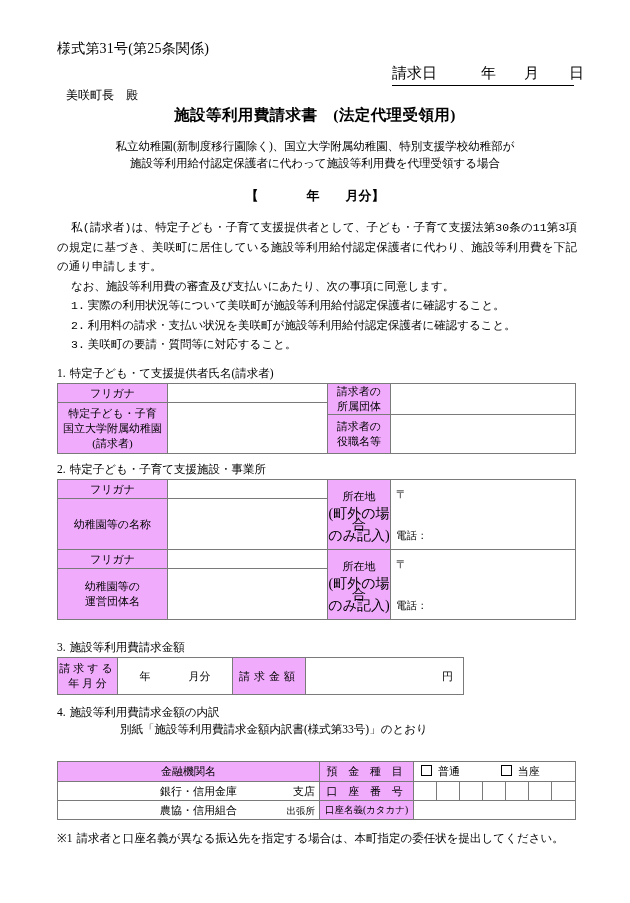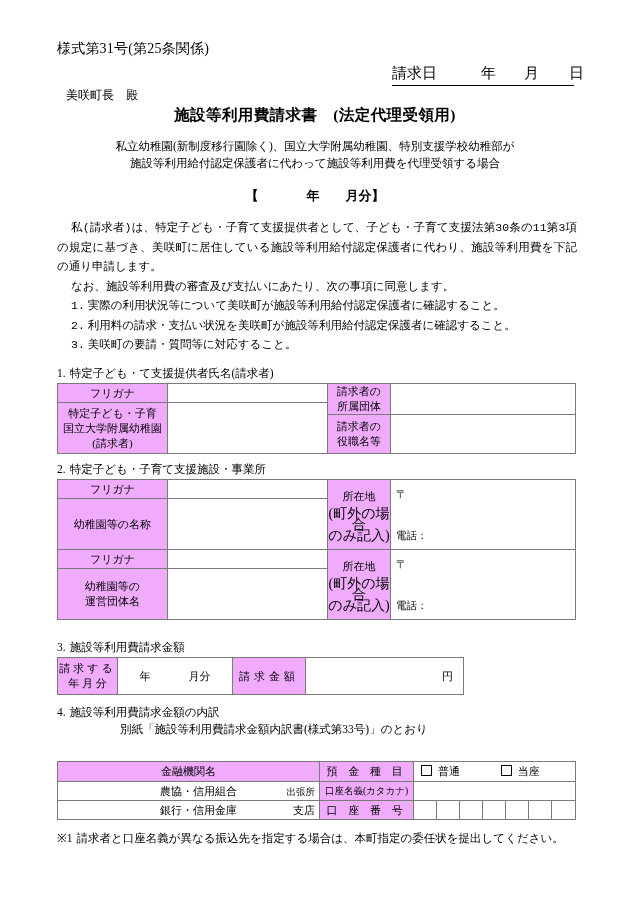--- a/index.html
+++ b/index.html
@@ -439,47 +439,47 @@
         <td class="blank" colspan="7">
           <span class="chk-wrap">
             <span class="chk"></span><span>普通</span>
             <span class="opt2"><span class="chk"></span><span>当座</span></span>
           </span>
         </td>
       </tr>
       <tr>
         <td class="blank" style="height:18px">
           <div class="bank-row-inner">
+            <span class="bname">銀行・信用金庫</span>
+            <span class="btype">支店</span>
+          </div>
+        </td>
+        <td class="lbl">
+          <span class="sp-wide">口 座 番 号</span>
+        </td>
+        <td class="blank"></td>
+        <td class="blank"></td>
+        <td class="blank"></td>
+        <td class="blank"></td>
+        <td class="blank"></td>
+        <td class="blank"></td>
+        <td class="blank"></td>
+      </tr>
+      <tr>
+        <td class="blank" style="height:18px">
+          <div class="bank-row-inner">
             <span class="bname">農協・信用組合</span>
             <span class="btype btype-small">出張所</span>
           </div>
         </td>
         <td class="lbl">
           <span class="kana-lbl">口座名義(カタカナ)</span>
         </td>
         <td class="blank" colspan="7"></td>
       </tr>
-      <tr>
-        <td class="blank" style="height:18px">
-          <div class="bank-row-inner">
-            <span class="bname">銀行・信用金庫</span>
-            <span class="btype">支店</span>
-          </div>
-        </td>
-        <td class="lbl">
-          <span class="sp-wide">口 座 番 号</span>
-        </td>
-        <td class="blank"></td>
-        <td class="blank"></td>
-        <td class="blank"></td>
-        <td class="blank"></td>
-        <td class="blank"></td>
-        <td class="blank"></td>
-        <td class="blank"></td>
-      </tr>
     </tbody>
   </table>
 
   <div class="footnote">
     <span class="mark">※1</span><span>請求者と口座名義が異なる振込先を指定する場合は、本町指定の委任状を提出してください。</span>
   </div>
 
 </div>
 
 </body></html>

